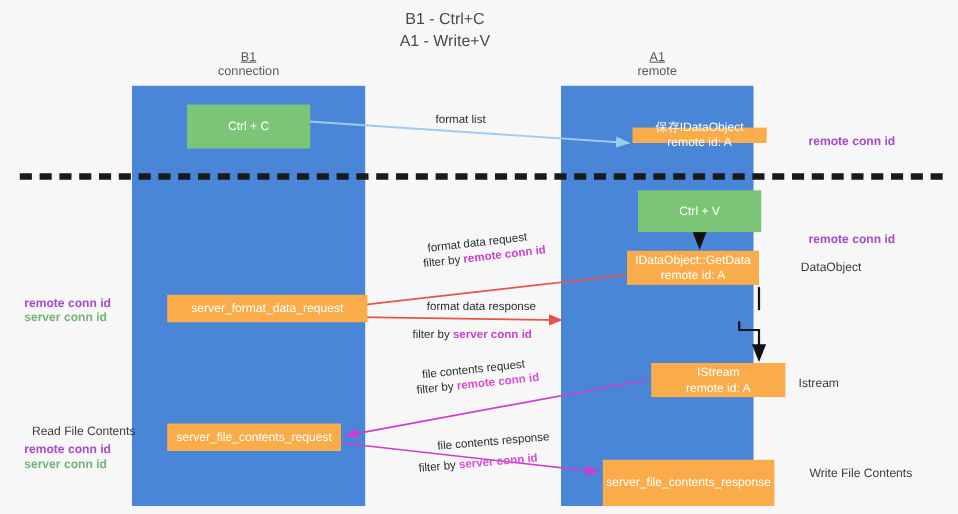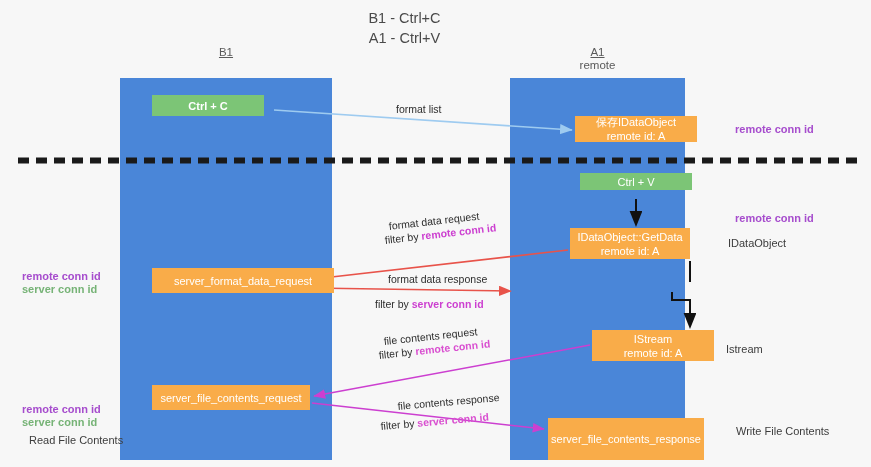--- a/index.html
+++ b/index.html
@@ -37,23 +37,23 @@
   
   .node{
     position:absolute;box-sizing:border-box;
     display:flex;flex-direction:column;align-items:center;justify-content:center;
     color:#ffffff;font-size:11px;line-height:14px;text-align:center;
   }
   .node.green{background:#7cc576;}
   .node.orange{background:#f9ac49;}
   .node .l2{display:block;}
 
-  #n-ctrlc{left:152px;top:95px;width:112px;height:21px;font-weight:bold;}
-  #n-idataobject{left:575px;top:116px;width:122px;height:26px;}
-  #n-ctrlv{left:580px;top:173px;width:112px;height:17px;}
+  #n-ctrlc{left:170px;top:95px;width:112px;height:40px;}
+  #n-idataobject{left:575px;top:116px;width:122px;height:14px;}
+  #n-ctrlv{left:580px;top:173px;width:112px;height:38px;}
   #n-getdata{left:570px;top:228px;width:120px;height:31px;}
   #n-fmtreq{left:152px;top:268px;width:182px;height:25px;}
   #n-fmtresp{left:515px;top:279px;width:155px;height:25px;}
   #n-istream{left:592px;top:330px;width:122px;height:31px;}
   #n-filereq{left:152px;top:385px;width:158px;height:25px;}
   #n-fileresp{left:548px;top:418px;width:156px;height:42px;}
 
   
   .side{
     position:absolute;font-size:11px;line-height:14px;color:#3c3c3c;
@@ -63,21 +63,21 @@
   .side.green{color:#76b376;font-weight:bold;}
 
   #s-remote1{left:735px;top:122px;}
   #s-remote2{left:735px;top:211px;}
   #s-dataobject{left:728px;top:236px;}
   #s-istream{left:726px;top:342px;}
   #s-write{left:736px;top:424px;}
 
   #s-left1{left:22px;top:269px;}
   #s-left2{left:22px;top:282px;}
-  #s-read{left:29px;top:385px;margin-top:48px;}
+  #s-read{left:29px;top:385px;}
   #s-left3{left:22px;top:402px;}
   #s-left4{left:22px;top:415px;}
 
   
   .elabel{
     position:absolute;font-size:10.5px;line-height:14px;color:#2d2d2d;
     white-space:nowrap;
   }
   .elabel .hl-p{color:#cc3fd0;font-weight:bold;}
   .elabel .hl-r{color:#d94fd0;font-weight:bold;}
@@ -94,25 +94,26 @@
 
   svg#wires{position:absolute;left:0;top:0;width:871px;height:467px;pointer-events:none;}
 </style>
 </head>
 <body>
 
 <div id="stage">
 
   <div id="title">
     <span>B1 - Ctrl+C</span>
-    <span>A1 - Ctrl+V</span>
+    <span>A1 - Write+V</span>
   </div>
 
   <div id="hdr-b1" class="lane-header">
     <span class="l1">B1</span>
+    <span class="l2">connection</span>
   </div>
   <div id="hdr-a1" class="lane-header">
     <span class="l1">A1</span>
     <span class="l2">remote</span>
   </div>
 
   <div id="lane-b1" class="lane"></div>
   <div id="lane-a1" class="lane"></div>
 
   <svg id="wires" viewBox="0 0 871 467">
@@ -203,21 +204,21 @@
     <span>filter by </span><span class="hl-r">remote conn id</span>
   </div>
 
   <div id="e-fcresp1" class="elabel">file contents response</div>
   <div id="e-fcresp2" class="elabel">
     <span>filter by </span><span class="hl-r">server conn id</span>
   </div>
 
   <div id="s-remote1" class="side purple">remote conn id</div>
   <div id="s-remote2" class="side purple">remote conn id</div>
-  <div id="s-dataobject" class="side">IDataObject</div>
+  <div id="s-dataobject" class="side">DataObject</div>
   <div id="s-istream" class="side">Istream</div>
   <div id="s-write" class="side">Write File Contents</div>
 
   <div id="s-left1" class="side purple">remote conn id</div>
   <div id="s-left2" class="side green">server conn id</div>
   <div id="s-read" class="side">Read File Contents</div>
   <div id="s-left3" class="side purple">remote conn id</div>
   <div id="s-left4" class="side green">server conn id</div>
 
 </div>

